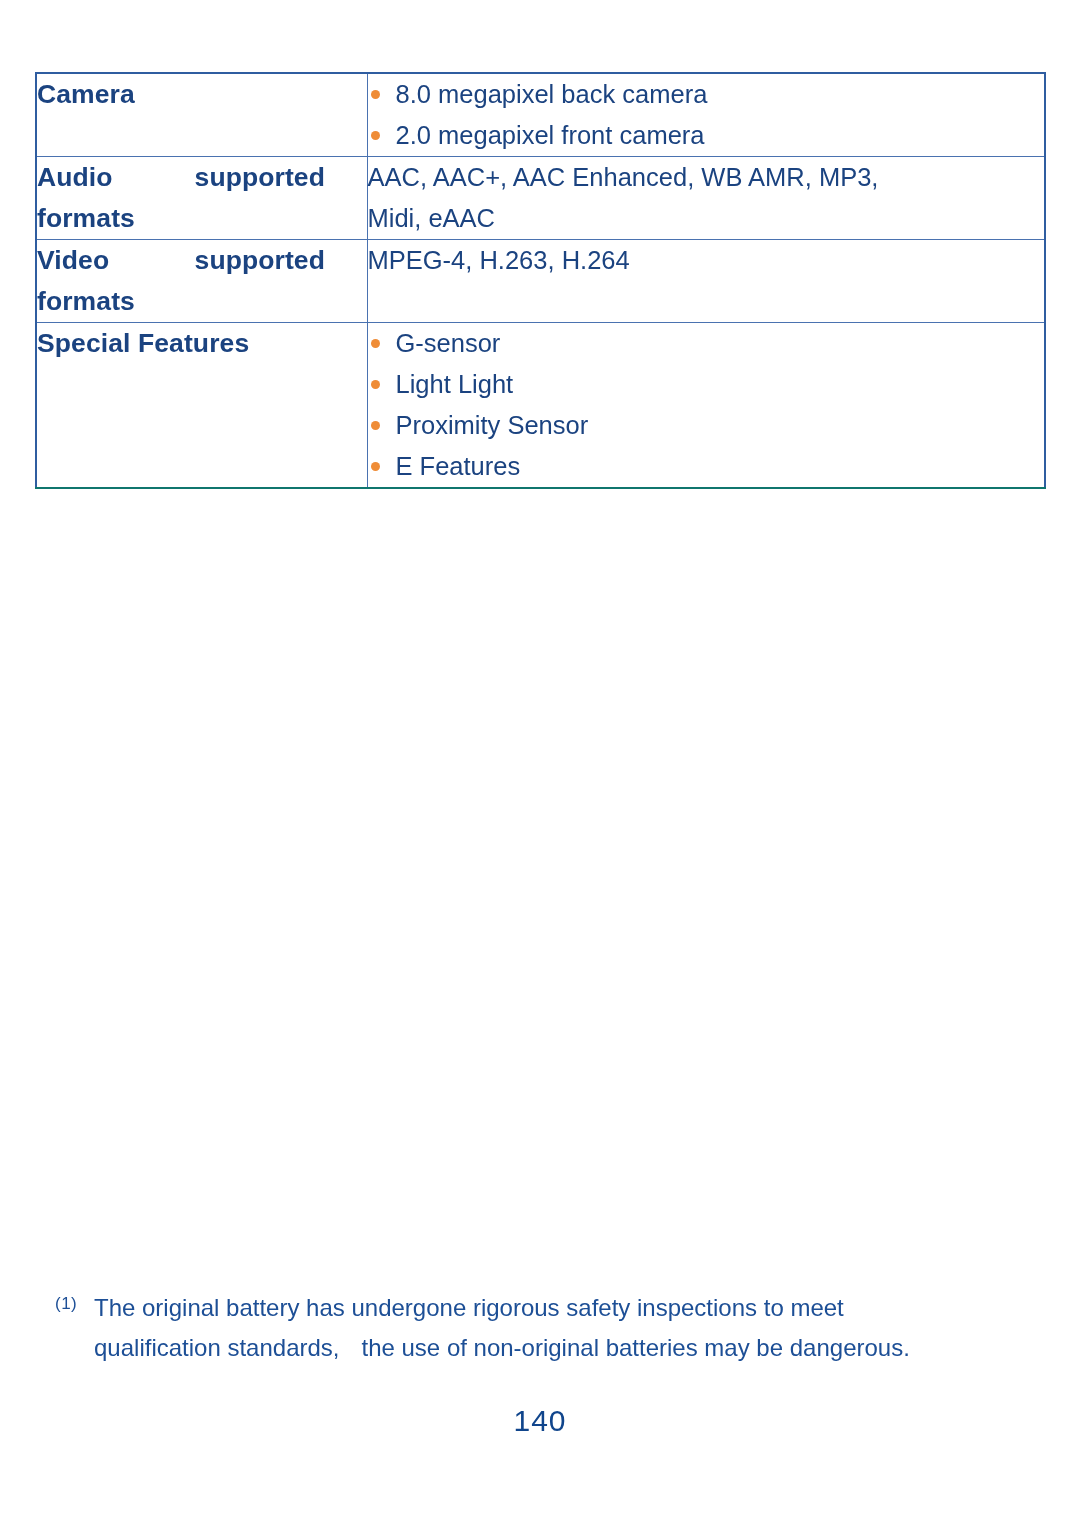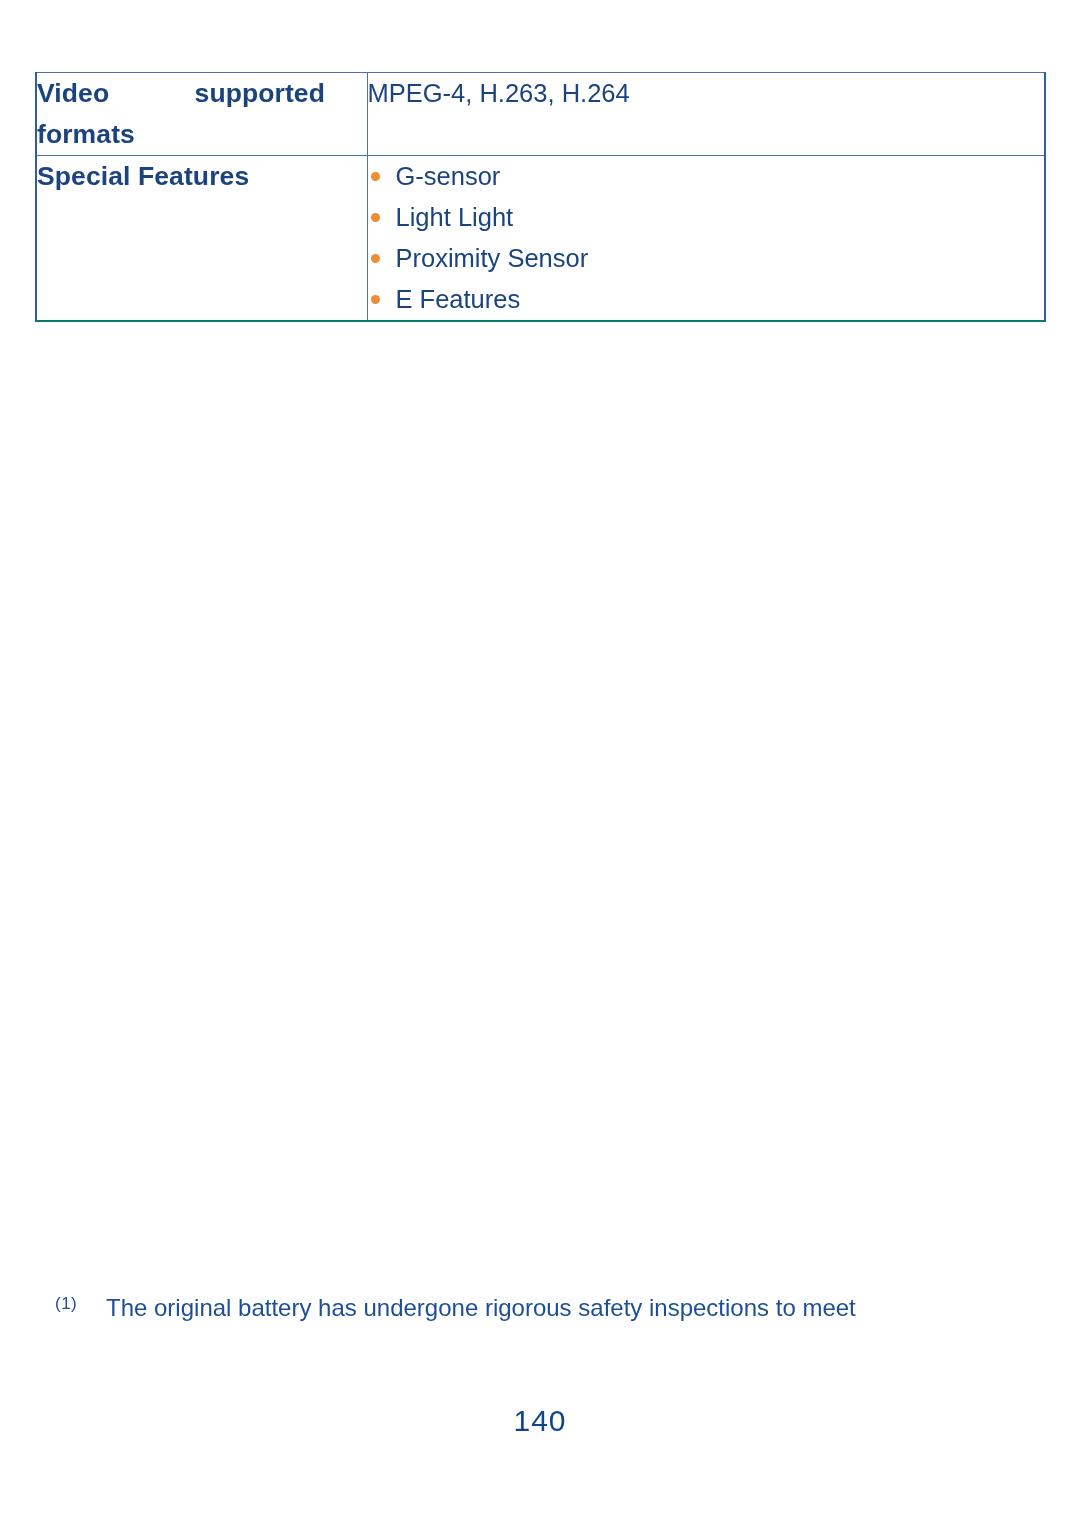--- a/index.html
+++ b/index.html
@@ -126,21 +126,21 @@
   }
   .footnote .fn-mark {
     position: absolute;
     left: 0;
     top: -4px;
     font-size: 17px;
     letter-spacing: 0.5px;
   }
   .footnote .fn-body {
     display: block;
-    margin-left: 51px;
+    margin-left: 39px;
   }
   .footnote .fn-line { display: block; }
   .footnote .gap { display: inline-block; width: 22px; }
 
   
   .page-number {
     position: absolute;
     left: 0;
     top: 1404px;
     width: 1080px;
@@ -156,21 +156,48 @@
 
 <div class="page">
 
   <table class="spec-table">
     <colgroup>
       <col class="col-label">
       <col class="col-value">
     </colgroup>
     <tbody>
 
-
+      <tr class="outer-top">
+        <td class="label-cell">
+          <span class="plain">Camera</span>
+        </td>
+        <td class="value-cell">
+          <ul class="bullets">
+            <li>
+              <span class="dot"></span>
+              <span>8.0 megapixel back camera</span>
+            </li>
+            <li>
+              <span class="dot"></span>
+              <span>2.0 megapixel front camera</span>
+            </li>
+          </ul>
+        </td>
+      </tr>
+
+      <tr>
+        <td class="label-cell">
+          <span class="spread"><span>Audio</span> <span>supported</span></span>
+          <span class="plain">formats</span>
+        </td>
+        <td class="value-cell">
+          <span class="line">AAC, AAC+, AAC Enhanced, WB AMR, MP3,</span>
+          <span class="line">Midi, eAAC</span>
+        </td>
+      </tr>
 
       <tr>
         <td class="label-cell">
           <span class="spread"><span>Video</span> <span>supported</span></span>
           <span class="plain">formats</span>
         </td>
         <td class="value-cell">
           <span class="line">MPEG-4, H.263, H.264</span>
         </td>
       </tr>
@@ -203,18 +230,19 @@
       </tr>
 
     </tbody>
   </table>
 
 
   <div class="footnote">
     <span class="fn-mark">(1)</span>
     <span class="fn-body">
       <span class="fn-line">The original battery has undergone rigorous safety inspections to meet</span>
+      <span class="fn-line"><span>qualification standards,</span><span class="gap"></span><span>the use of non-original batteries may be dangerous.</span></span>
     </span>
   </div>
 
   <div class="page-number">140</div>
 
 </div>
 
 </body></html>

